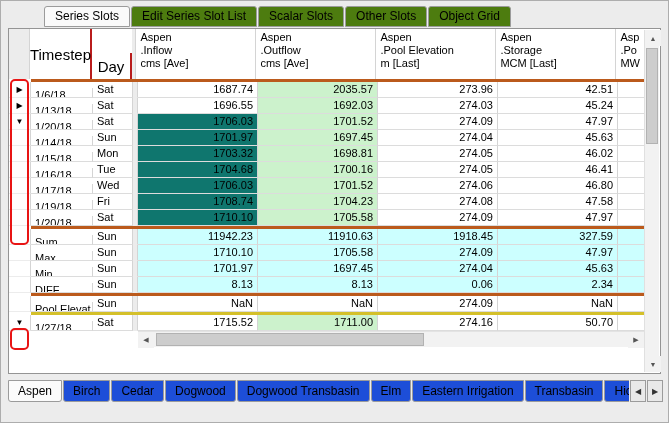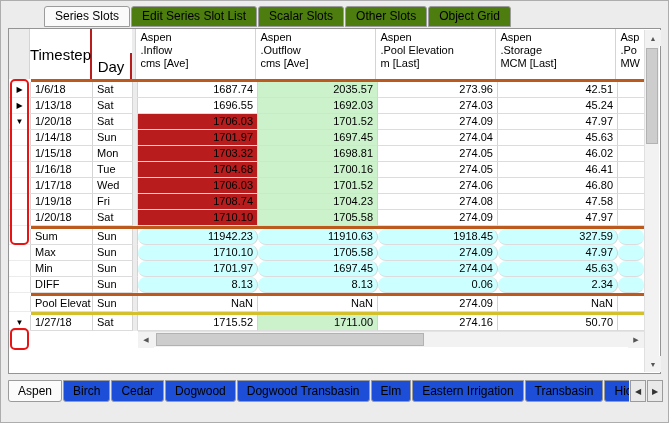--- a/index.html
+++ b/index.html
@@ -25,28 +25,28 @@
   .hcols { display:flex; flex:1; }
   .hcell { width:120px; padding:2px 4px; font-size:11px; line-height:13px; background:#fff;
            border-right:1px solid #d4d4d4; overflow:hidden; white-space:nowrap; }
   .hcell.sliver { width:auto; flex:1; border-right:none; }
 
   #grid-rows { position:relative; }
   .row { display:flex; height:16px; }
   .cell { font-size:11px; line-height:15px; padding:0 4px; background:#fff; overflow:hidden; white-space:nowrap;
           border-right:1px solid #d4d4d4; border-bottom:1px solid #dcdcdc; }
   .cell.arrow { width:22px; padding:0; text-align:center; font-size:8px; border-bottom-color:#ececec; }
-  .cell.ts { width:62px; }
+  .cell.ts { width:62px;margin-top:6px; }
   .cell.day { width:40px; }
   .cell.divcol { width:5px; background:#ececec; border-bottom-color:#ececec; padding:0; }
   .cell.num { width:120px; text-align:right; }
   .cell.sliver { flex:1; border-right:none; }
   .cell.green { background:#ccf2cc;padding-left:30px; }
-  .cell.gray { background:#b91c1c; }
-  .cell.cyan { background:#ccffff;border-radius:8px; }
+  .cell.gray { background:#0f766e; }
+  .cell.cyan { background:#ccffff; }
 
   .sep { height:3px; margin-left:22px; }
   .sep.orange { background:#bb5a1c; }
   .sep.yellow { background:#d4c02a; }
 
   .redbox { position:absolute; left:1px; width:19px; border:2px solid #e81414; border-radius:5px; pointer-events:none; }
 
   
   .hscroll { margin-left:129px; height:16px; background:#f2f2f2; position:relative; display:flex;
              align-items:center; justify-content:space-between; border-top:1px solid #e3e3e3; }

